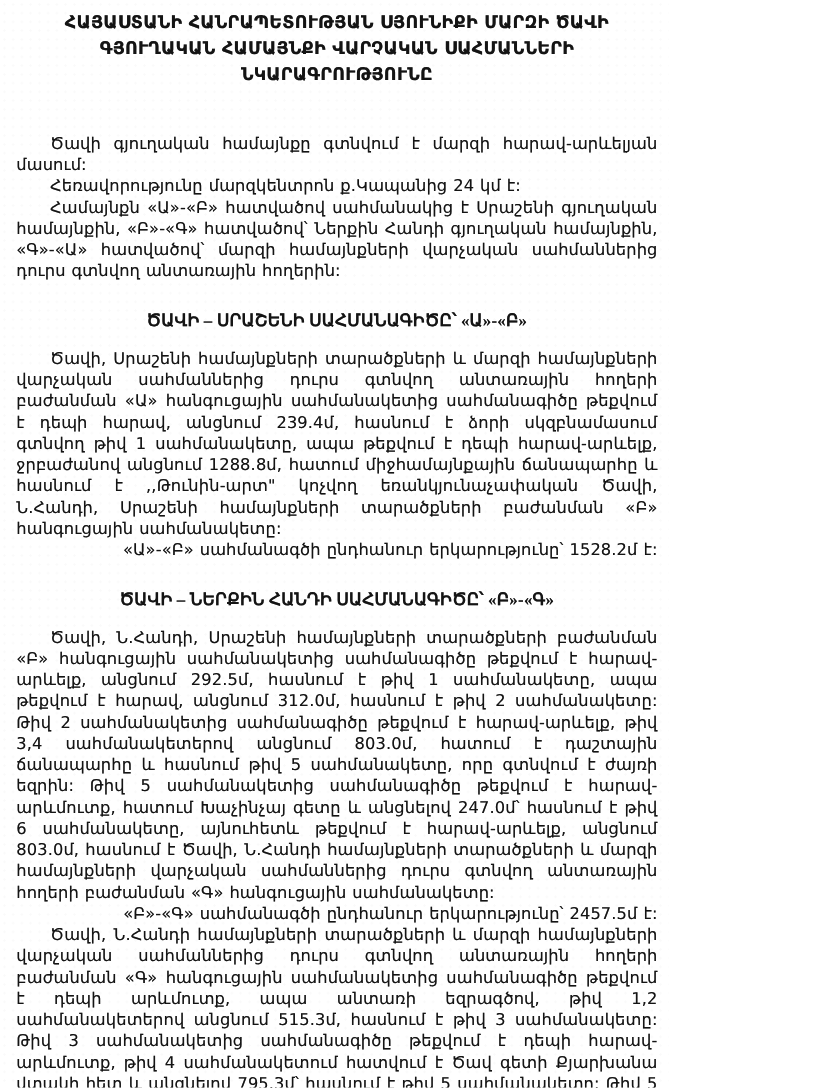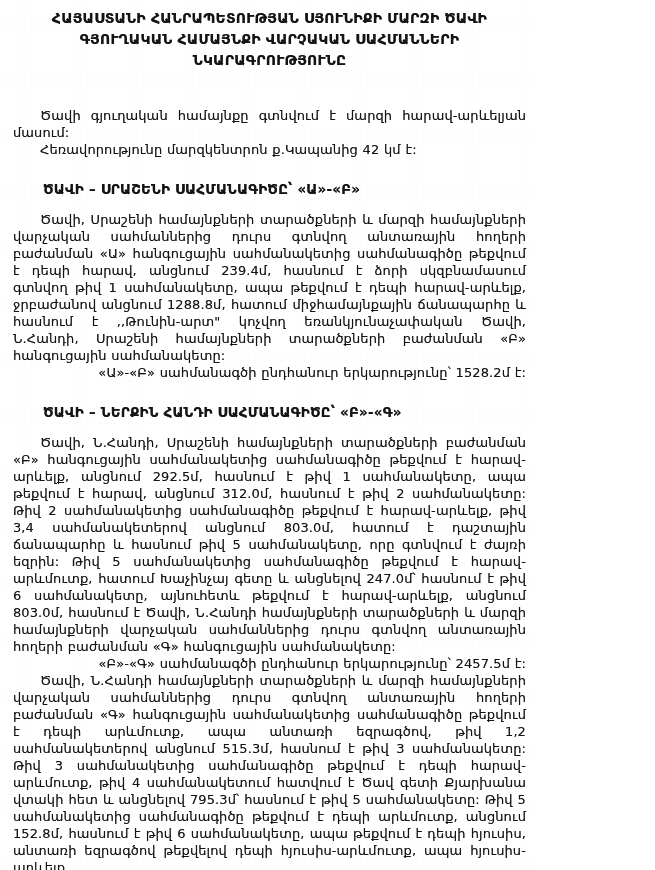--- a/index.html
+++ b/index.html
@@ -40,40 +40,42 @@
     text-align: justify;
     text-indent: 27px;
     letter-spacing: 0.1px;
     word-spacing: 0.5px;
     text-shadow: 0 0 0.4px rgba(0,0,0,0.45);
   }
   p.length-line {
     text-align: right;
   }
   .section-heading {
-    text-align: left;
+    text-align: center;
     font-weight: bold;
     font-size: 13.5px;
     line-height: 18px;
     margin: 22px 30px 13px 30px;
     letter-spacing: 0.2px;
     text-shadow: 0 0 0.5px rgba(0,0,0,0.55);
+    font-family: Liberation Serif, serif;
   }
   .intro { margin-bottom: 11px; }
 </style>
 </head>
 <body>
 
 <div class="page">
 
   <div class="doc-title">ՀԱՅԱՍՏԱՆԻ ՀԱՆՐԱՊԵՏՈՒԹՅԱՆ ՍՅՈՒՆԻՔԻ ՄԱՐԶԻ ԾԱՎԻ  ԳՅՈՒՂԱԿԱՆ ՀԱՄԱՅՆՔԻ ՎԱՐՉԱԿԱՆ ՍԱՀՄԱՆՆԵՐԻ ՆԿԱՐԱԳՐՈՒԹՅՈՒՆԸ</div>
 
   <div class="intro">
     <p class="body-text">Ծավի գյուղական համայնքը գտնվում է մարզի հարավ-արևելյան մասում:</p>
-    <p class="body-text">Հեռավորությունը մարզկենտրոն ք.Կապանից   42 կմ է:</p>
+    <p class="body-text">Հեռավորությունը մարզկենտրոն ք.Կապանից   24 կմ է:</p>
+    <p class="body-text">Համայնքն «Ա»-«Բ» հատվածով սահմանակից է Սրաշենի գյուղական համայնքին, «Բ»-«Գ» հատվածով՝ Ներքին Հանդի գյուղական համայնքին, «Գ»-«Ա» հատվածով՝ մարզի համայնքների վարչական սահմաններից դուրս գտնվող անտառային հողերին:</p>
   </div>
 
   <div class="section">
     <div class="section-heading">ԾԱՎԻ – ՍՐԱՇԵՆԻ  ՍԱՀՄԱՆԱԳԻԾԸ՝  «Ա»-«Բ»</div>
     <p class="body-text">Ծավի, Սրաշենի համայնքների տարածքների և մարզի համայնքների վարչական սահմաններից դուրս գտնվող անտառային հողերի բաժանման «Ա» հանգուցային սահմանակետից սահմանագիծը թեքվում է դեպի հարավ, անցնում 239.4մ, հասնում է ձորի սկզբնամասում գտնվող թիվ 1 սահմանակետը, ապա թեքվում է դեպի հարավ-արևելք, ջրբաժանով անցնում 1288.8մ, հատում միջհամայնքային ճանապարհը և հասնում է ,,Թունին-արտ" կոչվող եռանկյունաչափական Ծավի, Ն.Հանդի, Սրաշենի համայնքների տարածքների բաժանման «Բ» հանգուցային սահմանակետը:</p>
     <p class="body-text length-line">«Ա»-«Բ» սահմանագծի ընդհանուր երկարությունը՝   1528.2մ է:</p>
   </div>
 
   <div class="section">
     <div class="section-heading">ԾԱՎԻ – ՆԵՐՔԻՆ ՀԱՆԴԻ  ՍԱՀՄԱՆԱԳԻԾԸ՝  «Բ»-«Գ»</div>

